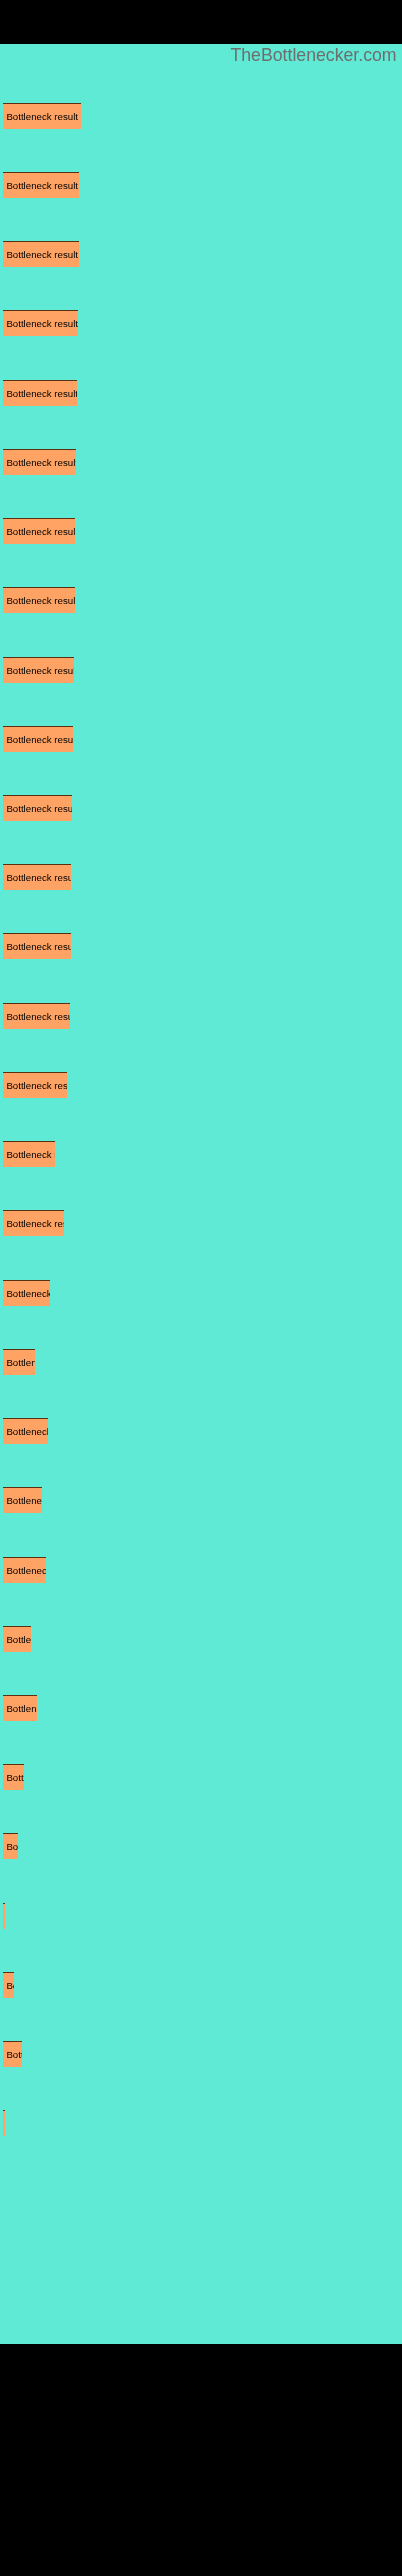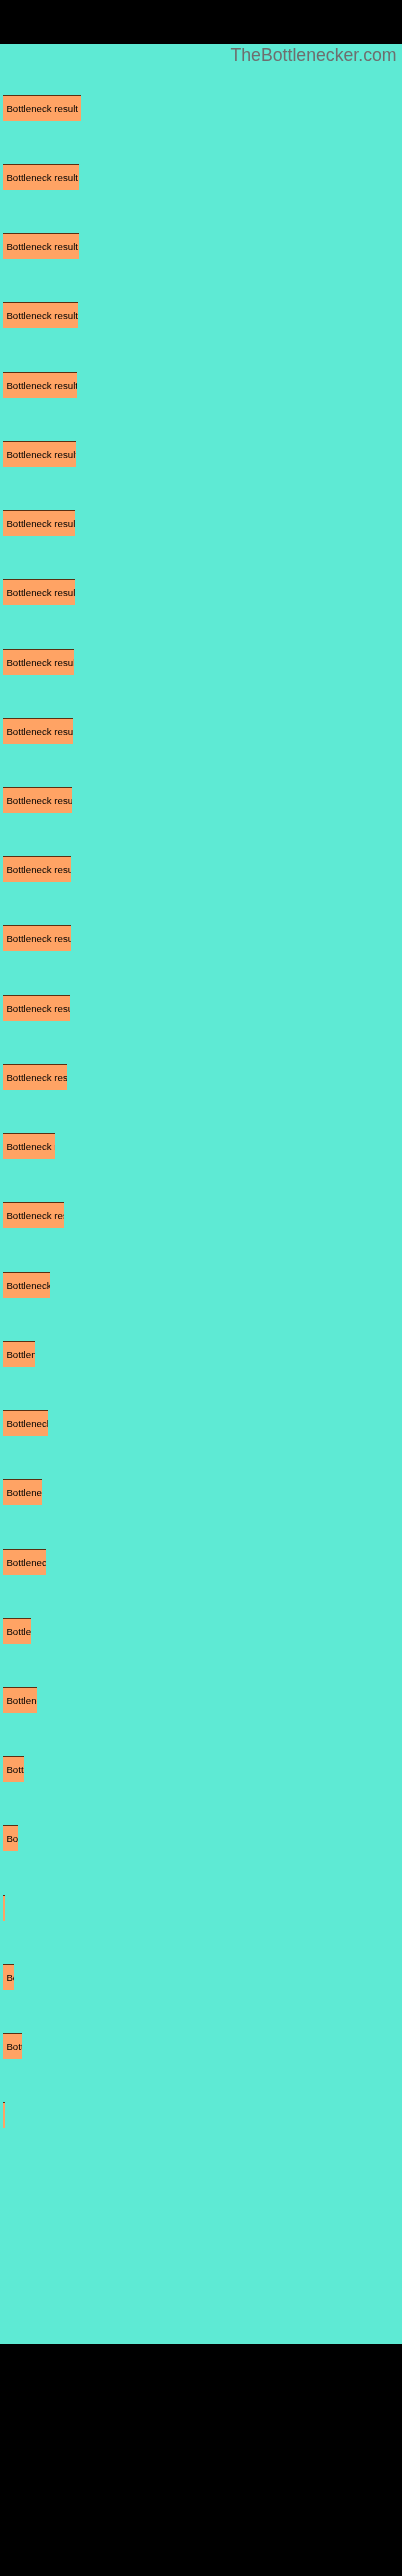--- a/index.html
+++ b/index.html
@@ -43,21 +43,21 @@
     height: 2576px;
   }
   .bar-row {
     position: absolute;
     left: 0;
     height: 26px;
   }
   .bar {
     position: absolute;
     left: 3.2px;
-    top: 4px;
+    top: 12px;
     height: 26px;
     background: #FFA364;
     border-top: 1.6px solid #5a2f12;
     box-sizing: border-box;
     overflow: hidden;
     white-space: nowrap;
   }
   .bar-label {
     position: absolute;
     left: 3.2px;

